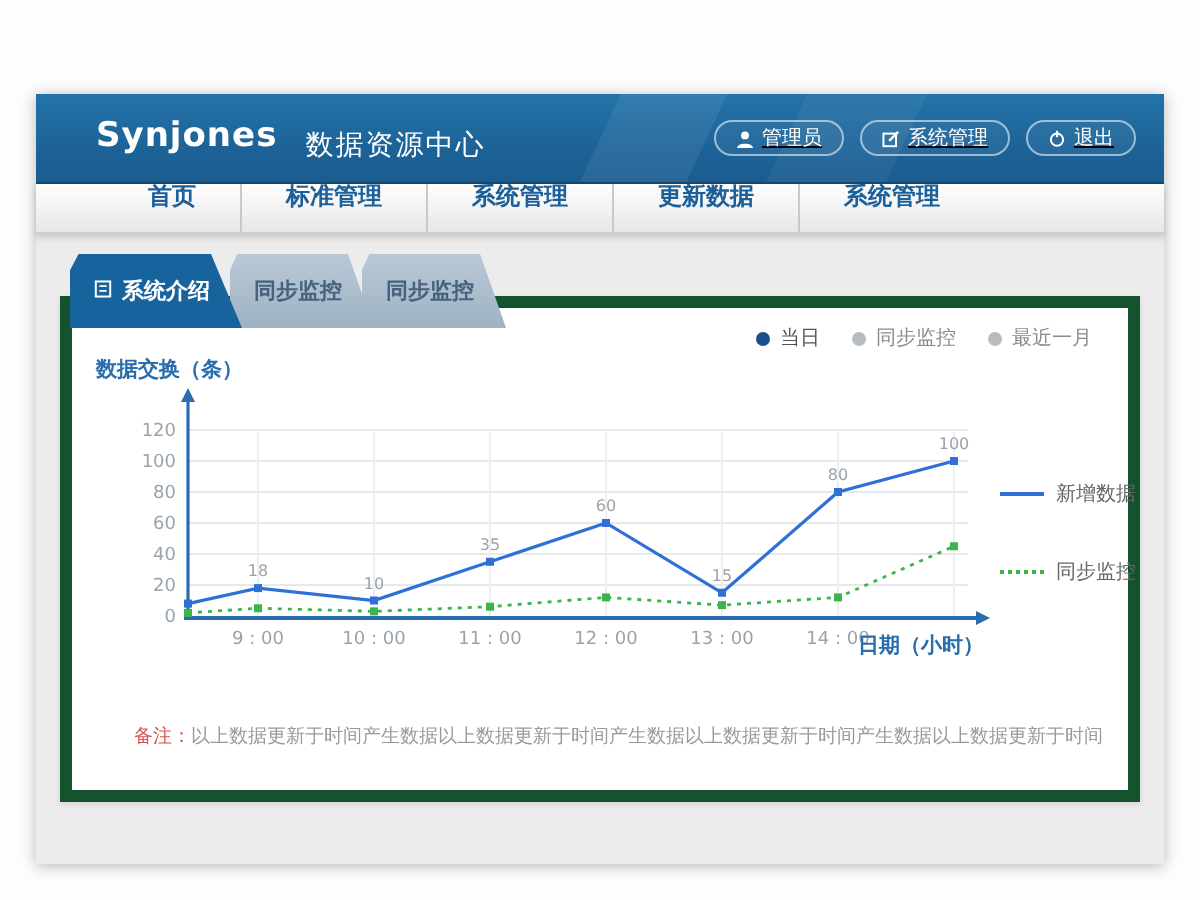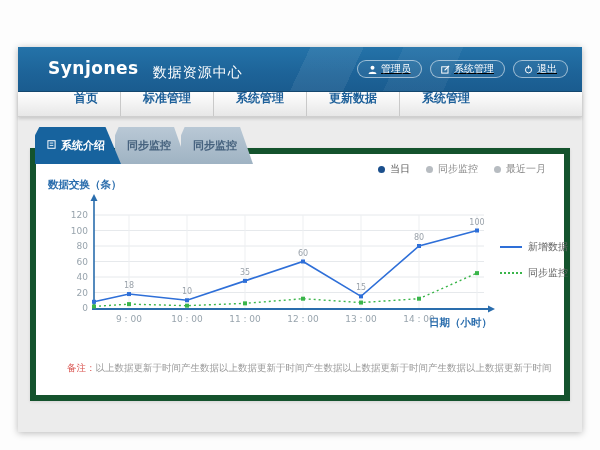--- a/index.html
+++ b/index.html
@@ -55,21 +55,21 @@
   .range-legend { position:absolute; top:8px; right:18px; display:flex; gap:16px; z-index:4; }
   .range-item { display:flex; align-items:center; gap:5px; font-size:10px; color:#8b8b8b; cursor:pointer; }
   .range-item .dot { width:7px; height:7px; border-radius:50%; background:#b7bcc1; }
   .range-item.active { color:#555; }
   .range-item.active .dot { background:#1b4f8c; }
 
   #chart-svg { position:absolute; left:0; top:0; width:540px; height:205px; }
   #chart-svg text { font-family:"DejaVu Sans","Liberation Sans",sans-serif; }
 
   
-  .series-legend { position:absolute; left:464px; top:86px; display:flex; flex-direction:column; gap:12px; z-index:4; }
+  .series-legend { position:absolute; left:464px; top:86px; display:flex; flex-direction:column; gap:25px; z-index:4; }
   .sl-row { display:flex; align-items:center; gap:6px; font-size:10px; color:#666; cursor:pointer; white-space:nowrap; }
   .sl-sample { width:22px; height:0; }
   .sl-sample.solid  { border-top:2px solid #2e6fd8; }
   .sl-sample.dotted { border-top:2px dotted #3ab54a; }
 
   
   .note { position:absolute; left:31px; right:12px; top:208px; font-size:9.5px; color:#9a9a9a;
           white-space:nowrap; overflow:hidden; }
   .note .note-prefix { color:#d9534f; }
 </style>

